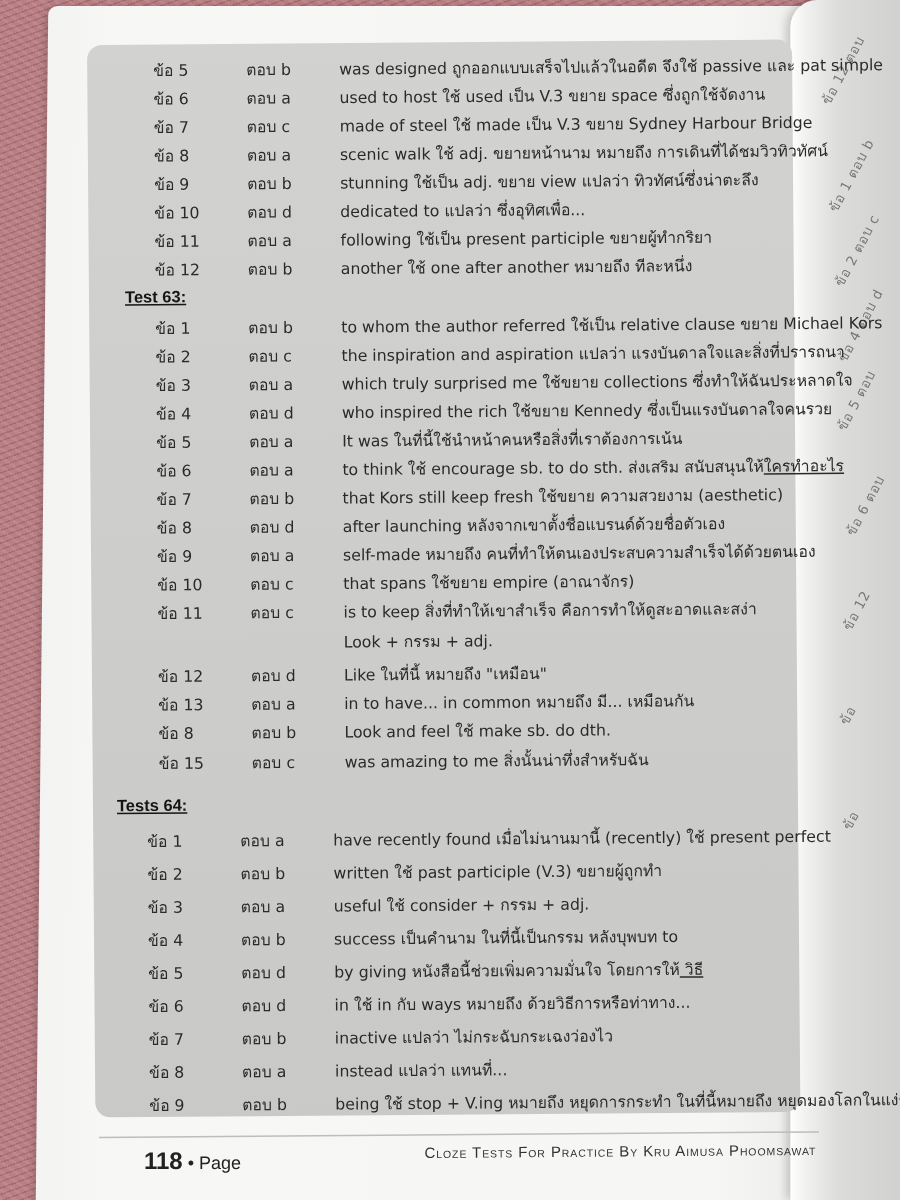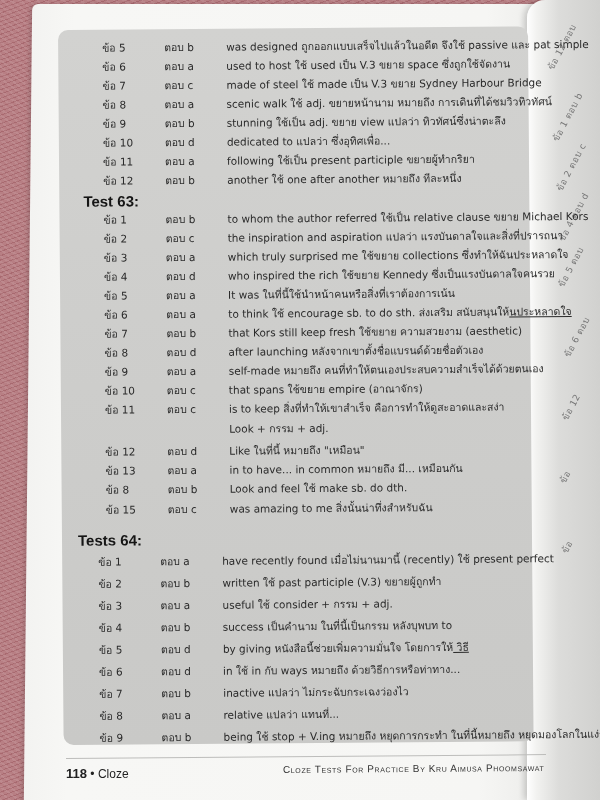--- a/index.html
+++ b/index.html
@@ -58,39 +58,40 @@
       line-height: 20px;
       white-space: nowrap;
     }
     .row .num { position: absolute; left: 0; width: 58px; }
     .row .ans { position: absolute; left: 62px; width: 50px; }
     .row .txt { position: absolute; left: 124px; }
     .test-title {
       position: absolute;
       font-family: "Liberation Sans", sans-serif;
       font-weight: bold;
-      font-size: 15px;
+      font-size: 11px;
+      text-decoration: underline;
       color: #151515;
     }
     .underline { text-decoration: underline; }
     .footer-rule {
       position: absolute;
       left: 66px; top: 756px;
       width: 480px; height: 1px;
       background: #bdbdbb;
       transform: rotate(-0.45deg);
     }
     .footer-page {
       position: absolute;
       left: 66px; top: 766px;
       font-family: "Liberation Sans", sans-serif;
       font-size: 12px;
       color: #222;
     }
-    .footer-page b { font-size: 13px; }
+    .footer-page b { font-size: 16px; margin-left: 30px; }
     .footer-title {
       position: absolute;
       left: 283px; top: 763px;
       font-family: "Liberation Sans", sans-serif;
       font-size: 10px;
       font-variant: small-caps;
       letter-spacing: 0.6px;
       color: #333;
       transform: rotate(-0.45deg);
     }
@@ -180,21 +181,21 @@
       <span class="txt">who inspired the rich ใช้ขยาย Kennedy ซึ่งเป็นแรงบันดาลใจคนรวย</span>
     </div>
     <div class="row" style="top:76px;">
       <span class="num">ข้อ 5</span>
       <span class="ans">ตอบ a</span>
       <span class="txt">It was ในที่นี้ใช้นำหน้าคนหรือสิ่งที่เราต้องการเน้น</span>
     </div>
     <div class="row" style="top:95px;">
       <span class="num">ข้อ 6</span>
       <span class="ans">ตอบ a</span>
-      <span class="txt"><span>to think ใช้ encourage sb. to do sth. ส่งเสริม สนับสนุนให้</span><span class="underline">นประหลาดใจ</span></span>
+      <span class="txt"><span>to think ใช้ encourage sb. to do sth. ส่งเสริม สนับสนุนให้</span><span class="underline">ใครทำอะไร</span></span>
     </div>
     <div class="row" style="top:114px;">
       <span class="num">ข้อ 7</span>
       <span class="ans">ตอบ b</span>
       <span class="txt">that Kors still keep fresh ใช้ขยาย ความสวยงาม (aesthetic)</span>
     </div>
     <div class="row" style="top:133px;">
       <span class="num">ข้อ 8</span>
       <span class="ans">ตอบ d</span>
       <span class="txt">after launching หลังจากเขาตั้งชื่อแบรนด์ด้วยชื่อตัวเอง</span>
@@ -272,29 +273,29 @@
       <span class="txt">in ใช้ in กับ ways หมายถึง ด้วยวิธีการหรือท่าทาง...</span>
     </div>
     <div class="row" style="top:132px;">
       <span class="num">ข้อ 7</span>
       <span class="ans">ตอบ b</span>
       <span class="txt">inactive แปลว่า ไม่กระฉับกระเฉงว่องไว</span>
     </div>
     <div class="row" style="top:154px;">
       <span class="num">ข้อ 8</span>
       <span class="ans">ตอบ a</span>
-      <span class="txt">relative แปลว่า แทนที่...</span>
+      <span class="txt">instead แปลว่า แทนที่...</span>
     </div>
     <div class="row" style="top:176px;">
       <span class="num">ข้อ 9</span>
       <span class="ans">ตอบ b</span>
       <span class="txt">being ใช้ stop + V.ing หมายถึง หยุดการกระทำ ในที่นี้หมายถึง หยุดมองโลกในแง่ร้าย</span>
     </div>
   </div>
 </div>
 
 <div class="footer-rule"></div>
 <div class="footer-page">
   <b>118</b>
   <span>•</span>
-  <span>Cloze</span>
+  <span>Page</span>
 </div>
 <div class="footer-title">Cloze Tests For Practice By Kru Aimusa Phoomsawat</div>
 
 </body></html>

